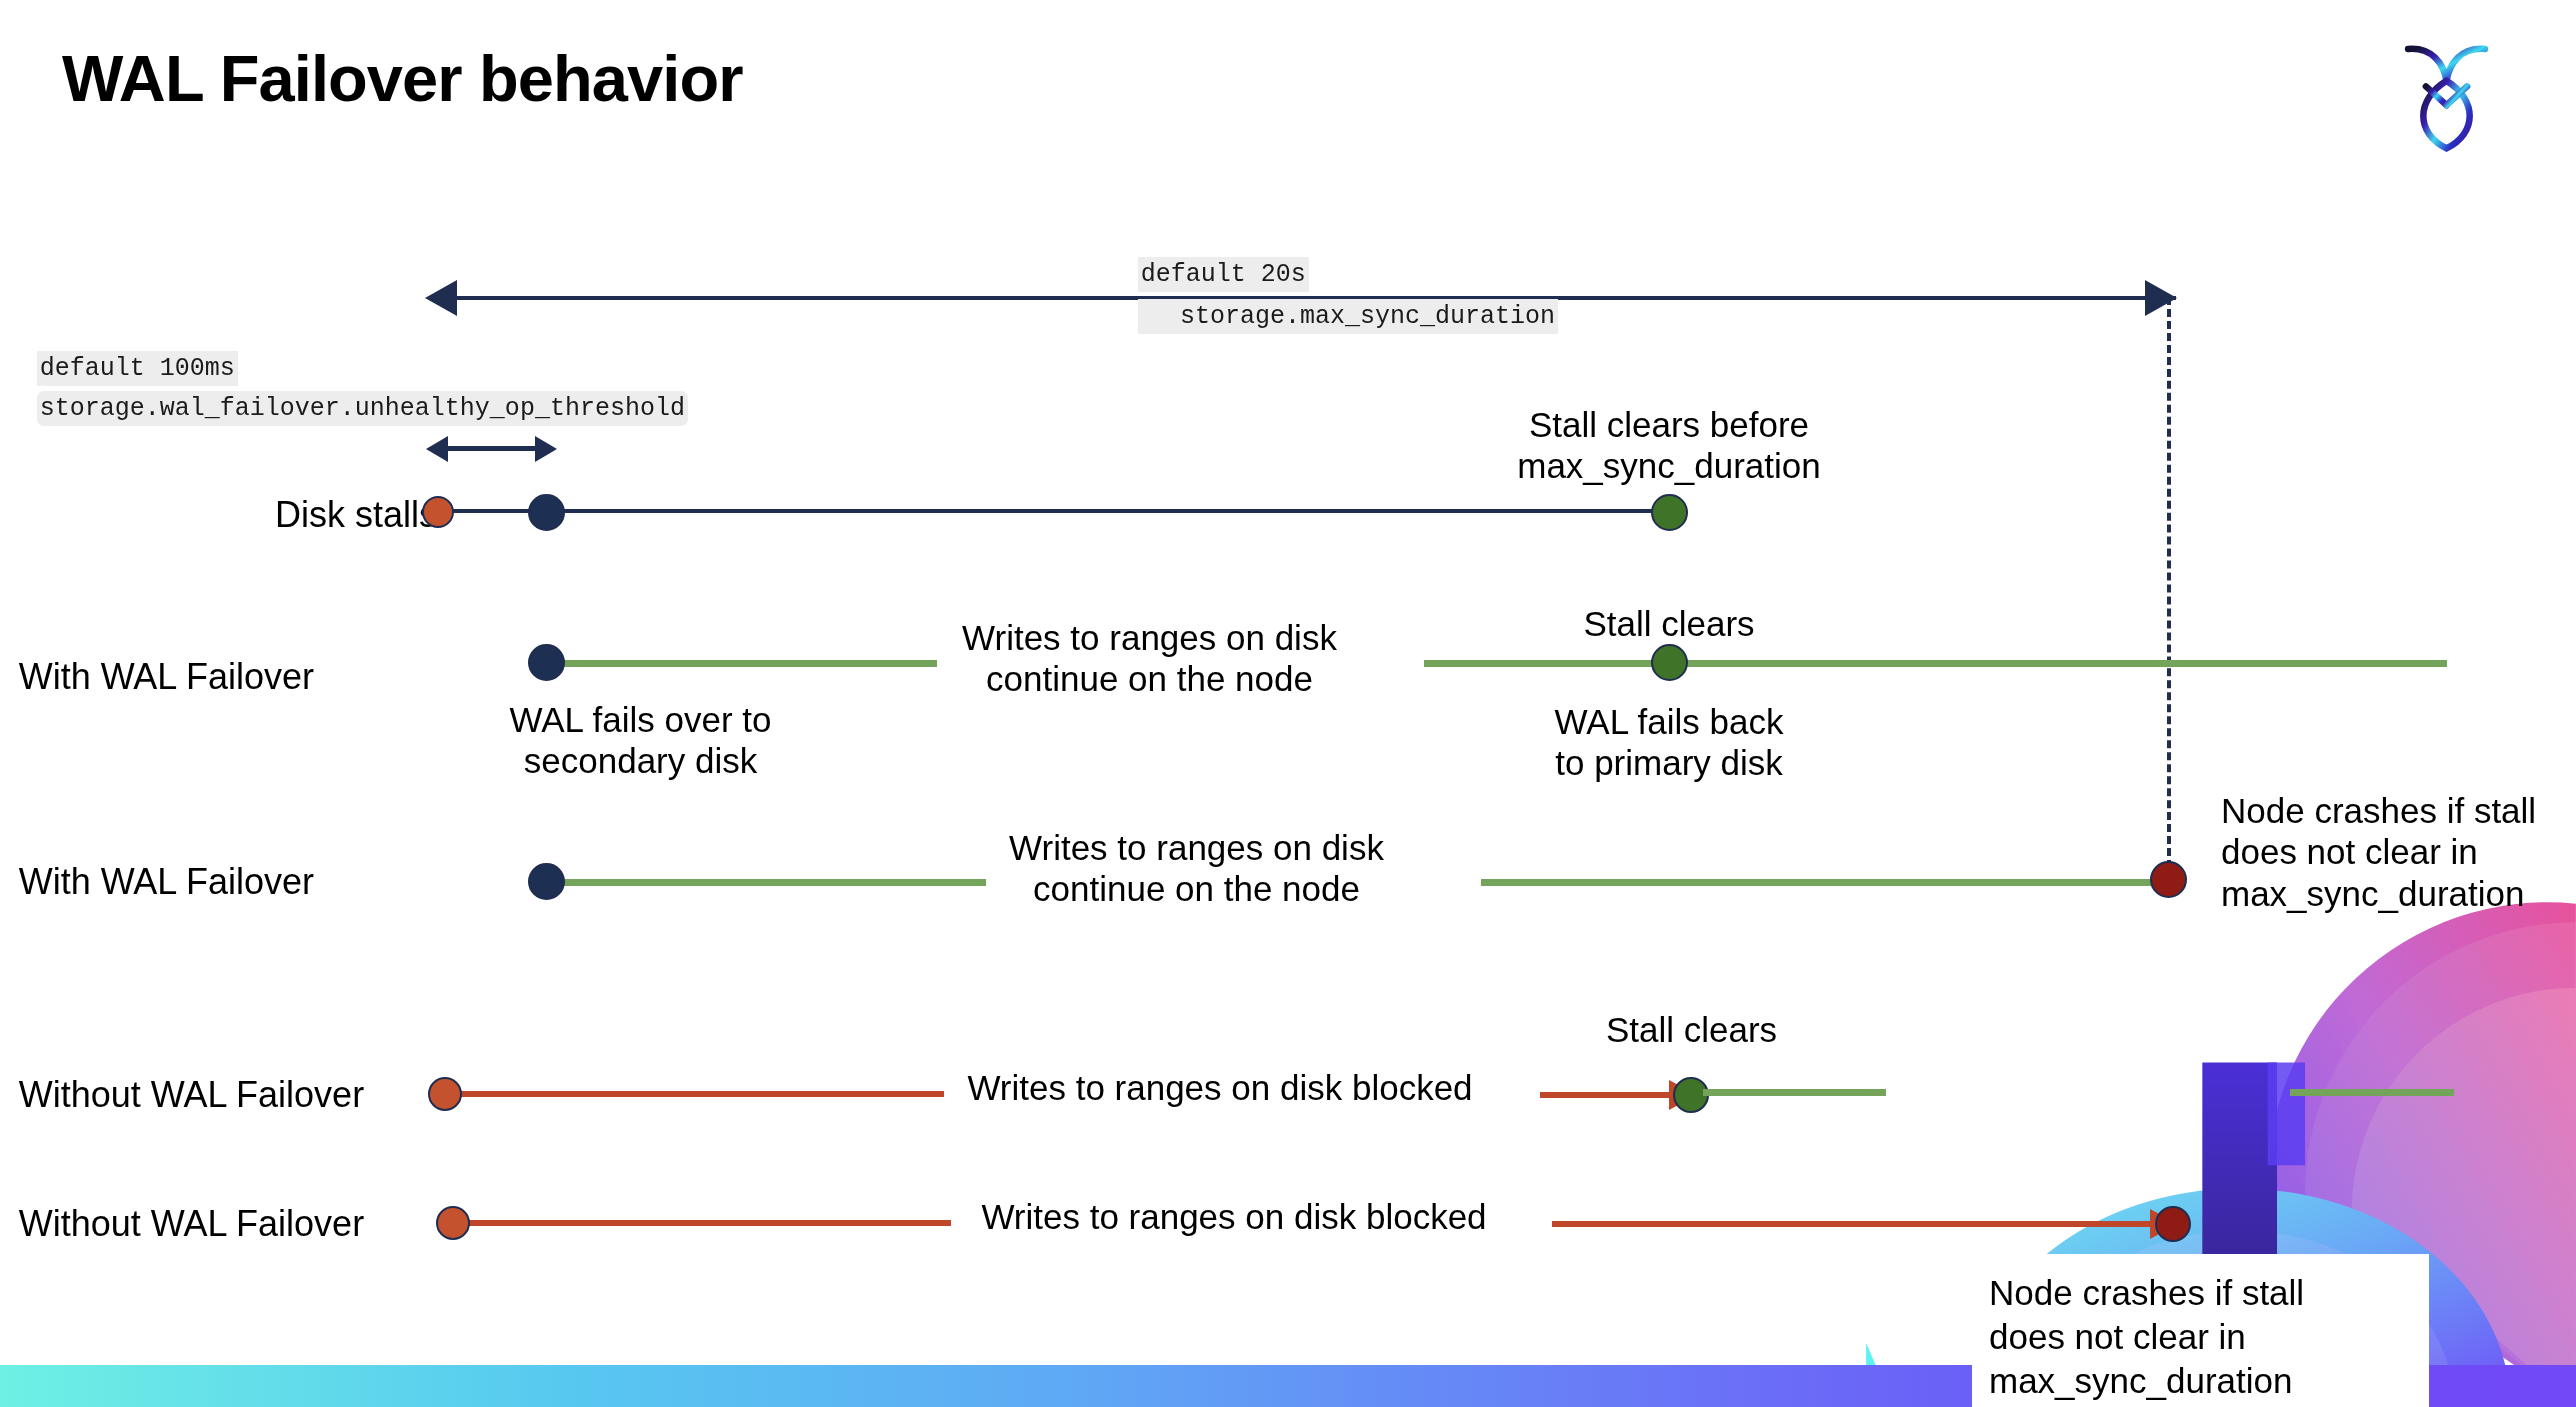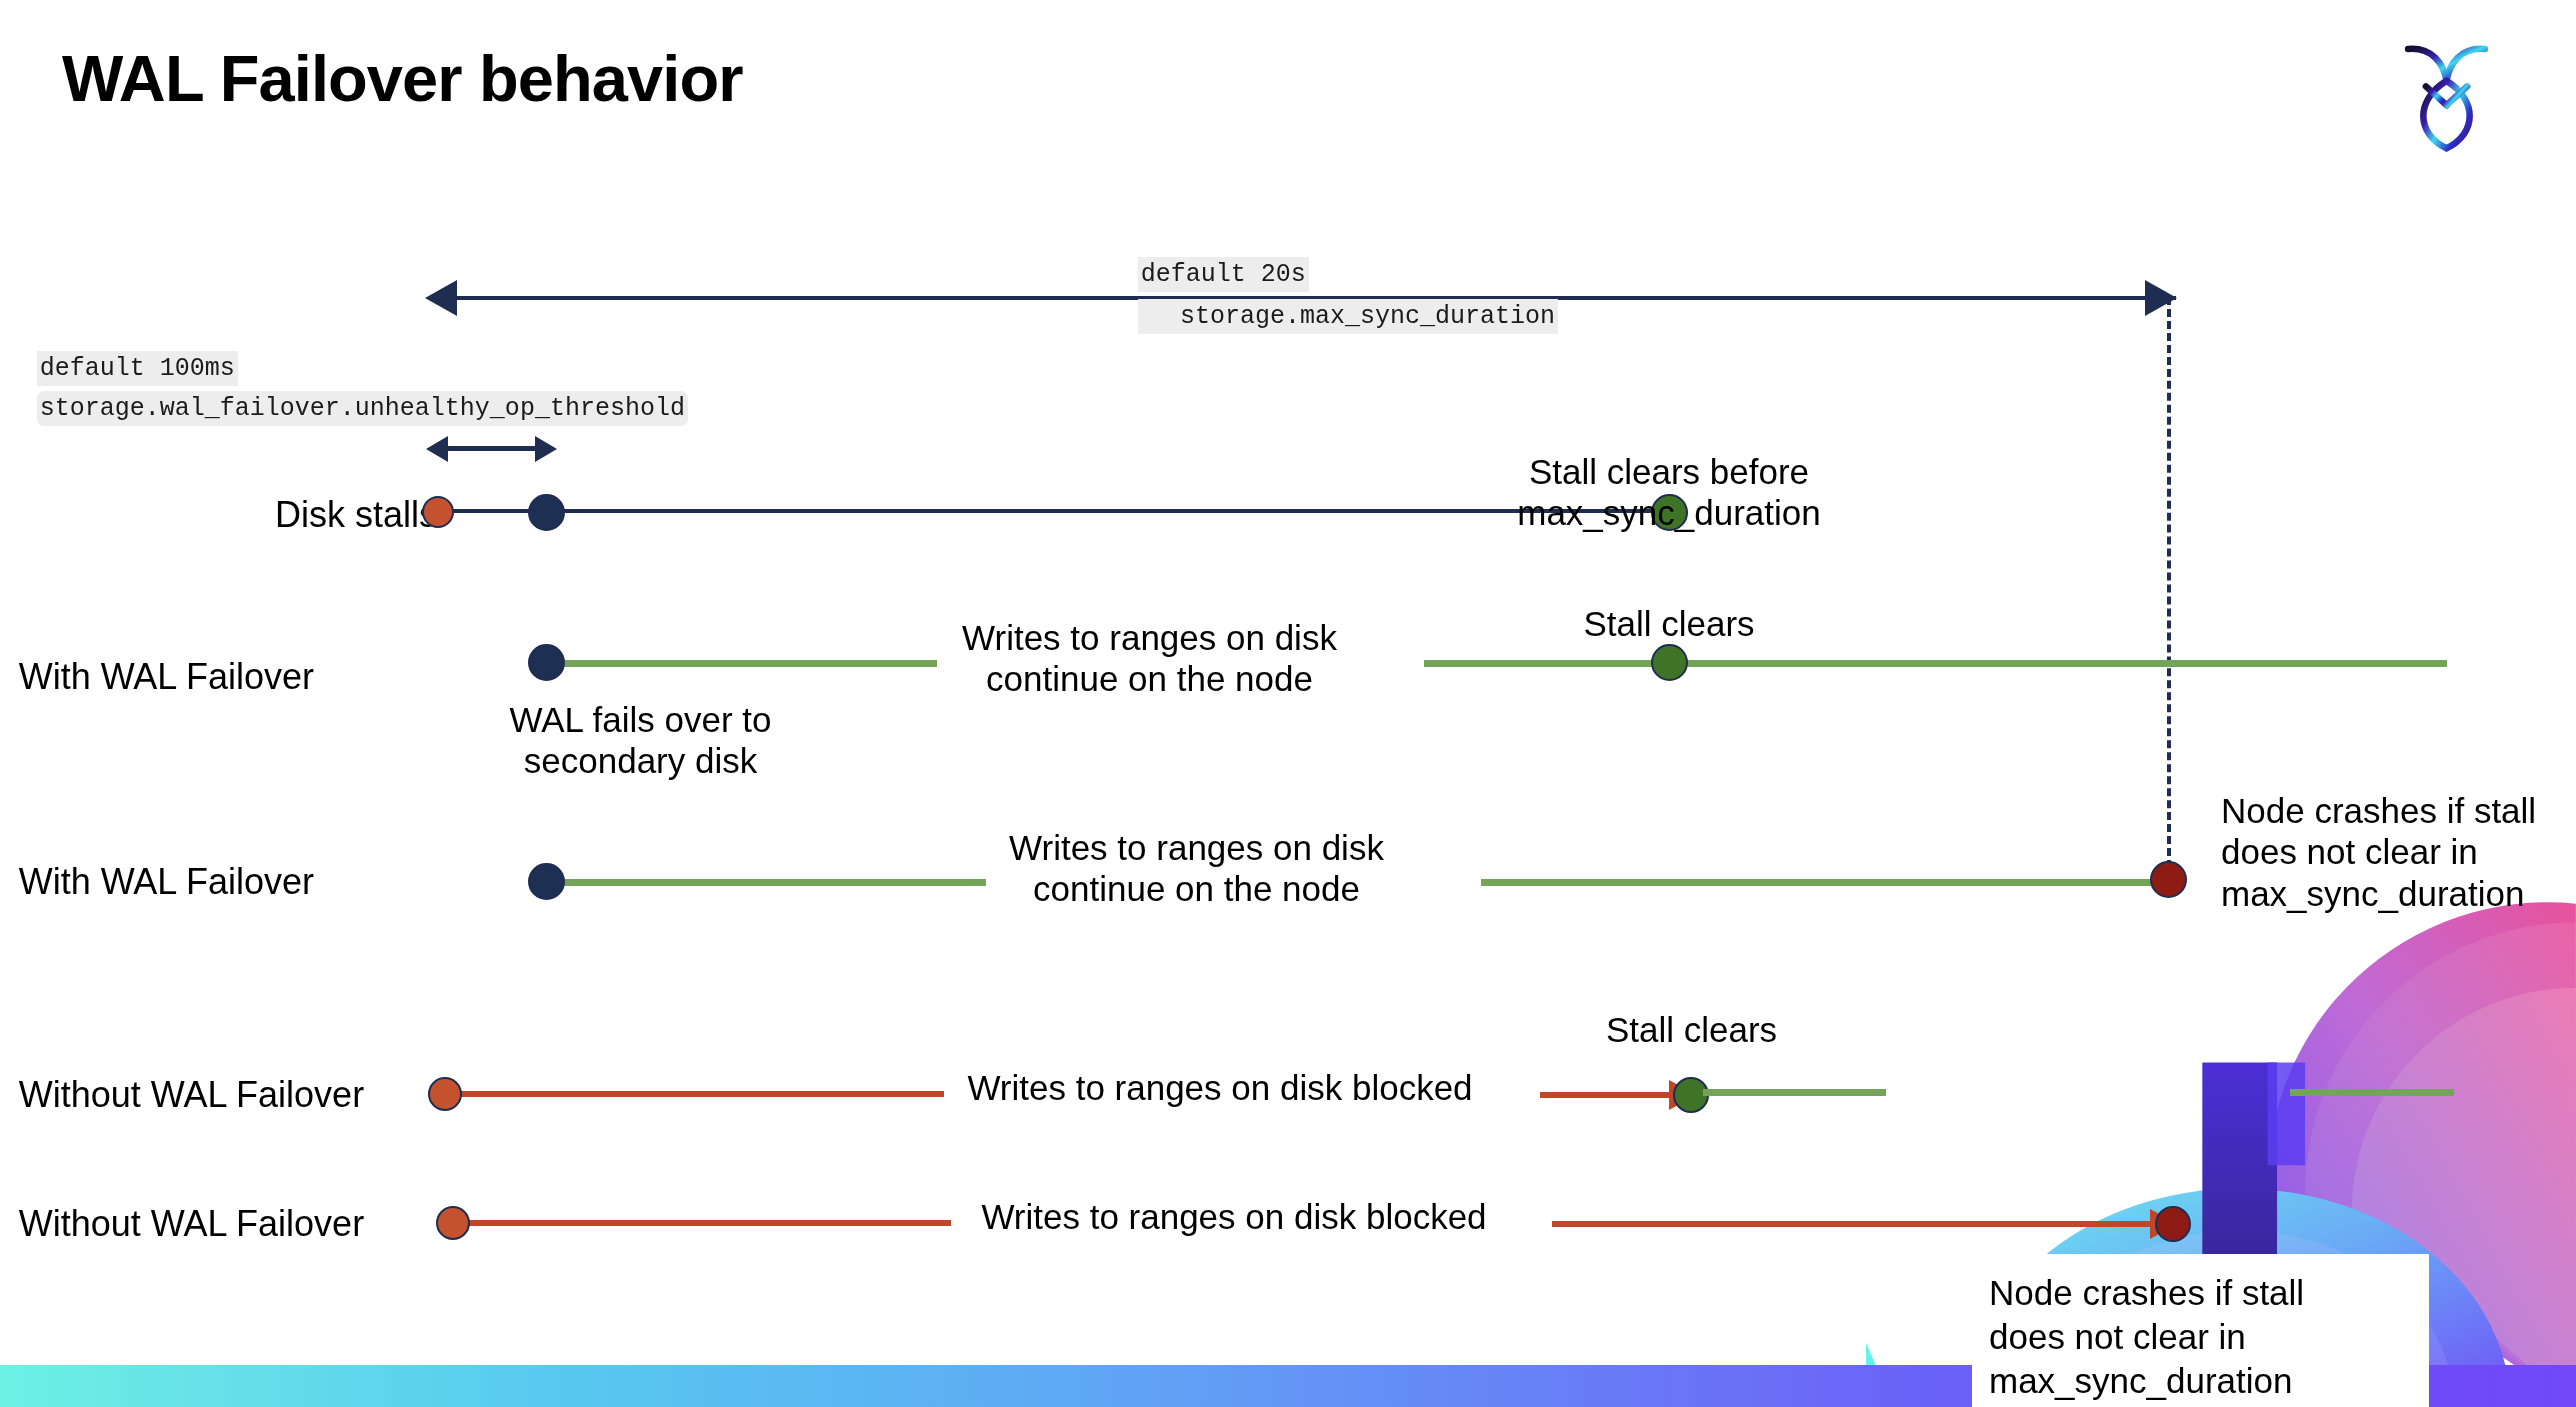--- a/index.html
+++ b/index.html
@@ -168,36 +168,38 @@
 
   <div class="ahead ahead-left-navy-sm" style="left:426px;top:436px;"></div>
   <div class="hline navy" style="left:447px;top:446px;width:90px;height:4.7px;"></div>
   <div class="ahead ahead-right-navy-sm" style="left:535px;top:436px;"></div>
 
   <div class="lbl lbl-row" style="left:222px;top:494px;width:215px;text-align:right;">Disk stalls</div>
   <div class="hline navy" style="left:439px;top:509px;width:1236px;"></div>
   <div class="dot dot-orange" style="left:422px;top:496px;width:32px;height:32px;"></div>
   <div class="dot dot-navy" style="left:528px;top:494px;width:37px;height:37px;"></div>
   <div class="dot dot-green" style="left:1651px;top:494px;width:37px;height:37px;"></div>
-  <div class="lbl ctr" style="left:1482px;top:404px;width:374px;margin-top:47px;">Stall clears before
+  <div class="lbl ctr" style="left:1482px;top:404px;width:374px;">Stall clears before
 max_sync_duration</div>
 
   <div class="lbl lbl-row" style="left:18.7px;top:656px;width:327px;text-align:left;">With WAL Failover</div>
 
   <div class="hline green" style="left:556px;top:660px;width:381px;"></div>
   <div class="dot dot-navy" style="left:528px;top:644px;width:37px;height:37px;"></div>
   <div class="lbl ctr" style="left:477px;top:699px;width:327px;">WAL fails over to
 secondary disk</div>
 
   <div class="lbl ctr" style="left:944px;top:617px;width:411px;">Writes to ranges on disk
 continue on the node</div>
 
   <div class="hline green" style="left:1424px;top:660px;width:1023px;"></div>
   <div class="dot dot-green" style="left:1651px;top:644px;width:37px;height:37px;"></div>
   <div class="lbl ctr" style="left:1510px;top:603px;width:318px;">Stall clears</div>
+  <div class="lbl ctr" style="left:1510px;top:701px;width:318px;">WAL fails  back
+to primary disk</div>
 
   <div class="lbl lbl-row" style="left:18.7px;top:861px;width:327px;text-align:left;">With WAL Failover</div>
 
   <div class="hline green" style="left:556px;top:879px;width:430px;"></div>
   <div class="dot dot-navy" style="left:528px;top:863px;width:37px;height:37px;"></div>
 
   <div class="lbl ctr" style="left:991px;top:827px;width:411px;">Writes to ranges on disk
 continue on the node</div>
 
   <div class="hline green" style="left:1481px;top:879px;width:686px;"></div>

